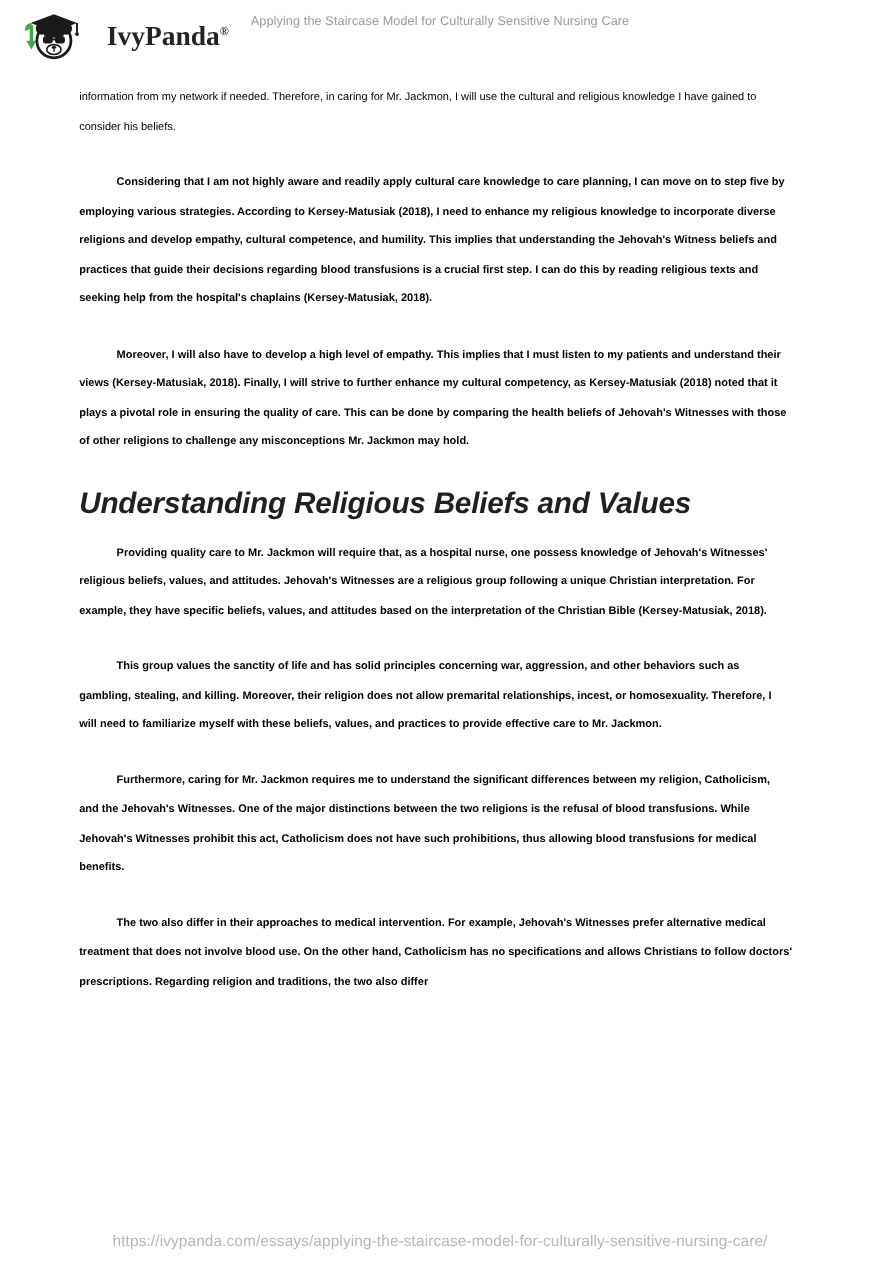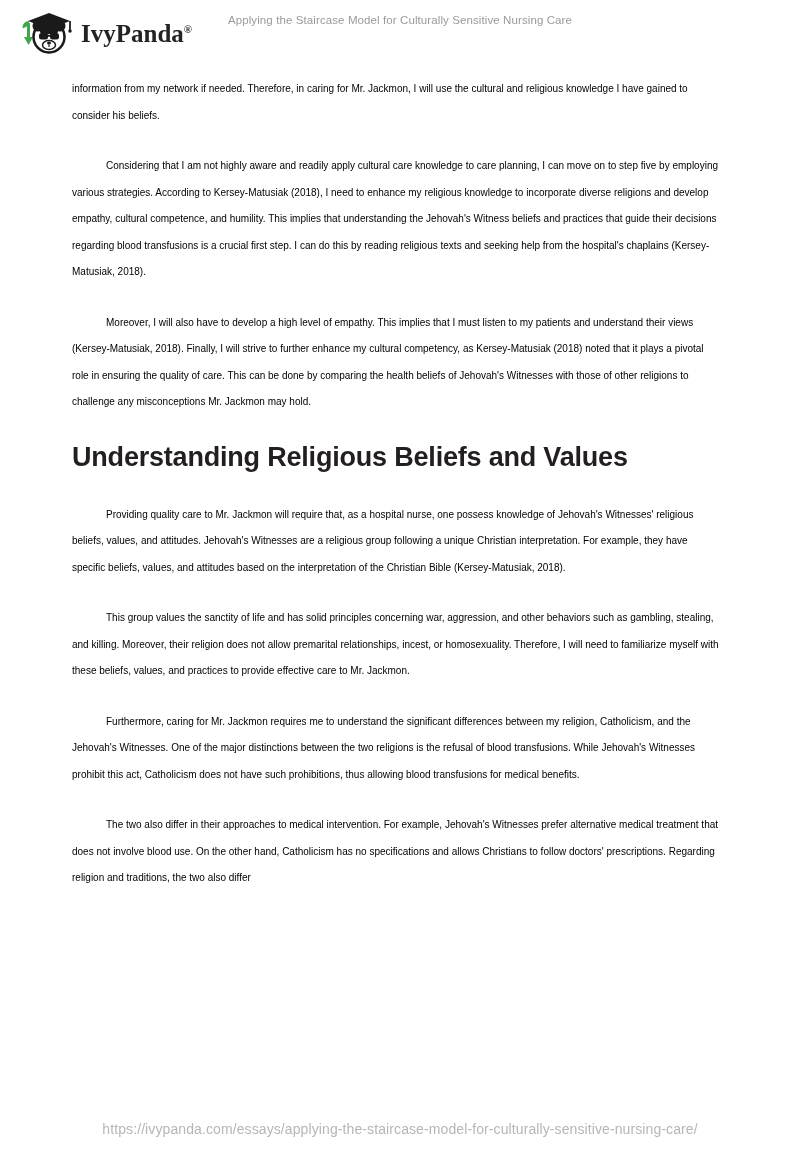--- a/index.html
+++ b/index.html
@@ -29,21 +29,21 @@
     height: 62px;
     display: flex;
     align-items: center;
   }
   .brand {
     position: absolute;
     left: 18px;
     top: 8px;
     display: flex;
     align-items: center;
-    gap: 7px;
+    gap: 23px;
   }
   .brand-mark {
     width: 56px;
     height: 48px;
     display: block;
   }
   .brand-word {
     font-family: "Liberation Serif", serif;
     font-weight: bold;
     font-size: 25px;
@@ -80,29 +80,31 @@
   p.para {
     margin: 0 0 24px 0;
     font-size: 10px;
     line-height: 26.5px;
     color: #000000;
     text-align: left;
     font-family: "Liberation Sans", sans-serif;
   }
   p.para.indent {
     text-indent: 34px;
+    font-weight: bold;
   }
   h2.section-heading {
-    margin: 12px 0 28px 0;
+    margin: 12px 0 16px 0;
     font-size: 27px;
     line-height: 34px;
     font-weight: bold;
     color: #231f20;
     font-family: "Liberation Sans", sans-serif;
     letter-spacing: -0.2px;
+    font-style: italic;
   }
 
   
   .page-footer {
     position: absolute;
     left: 0;
     bottom: 22px;
     width: 800px;
     text-align: center;
   }

